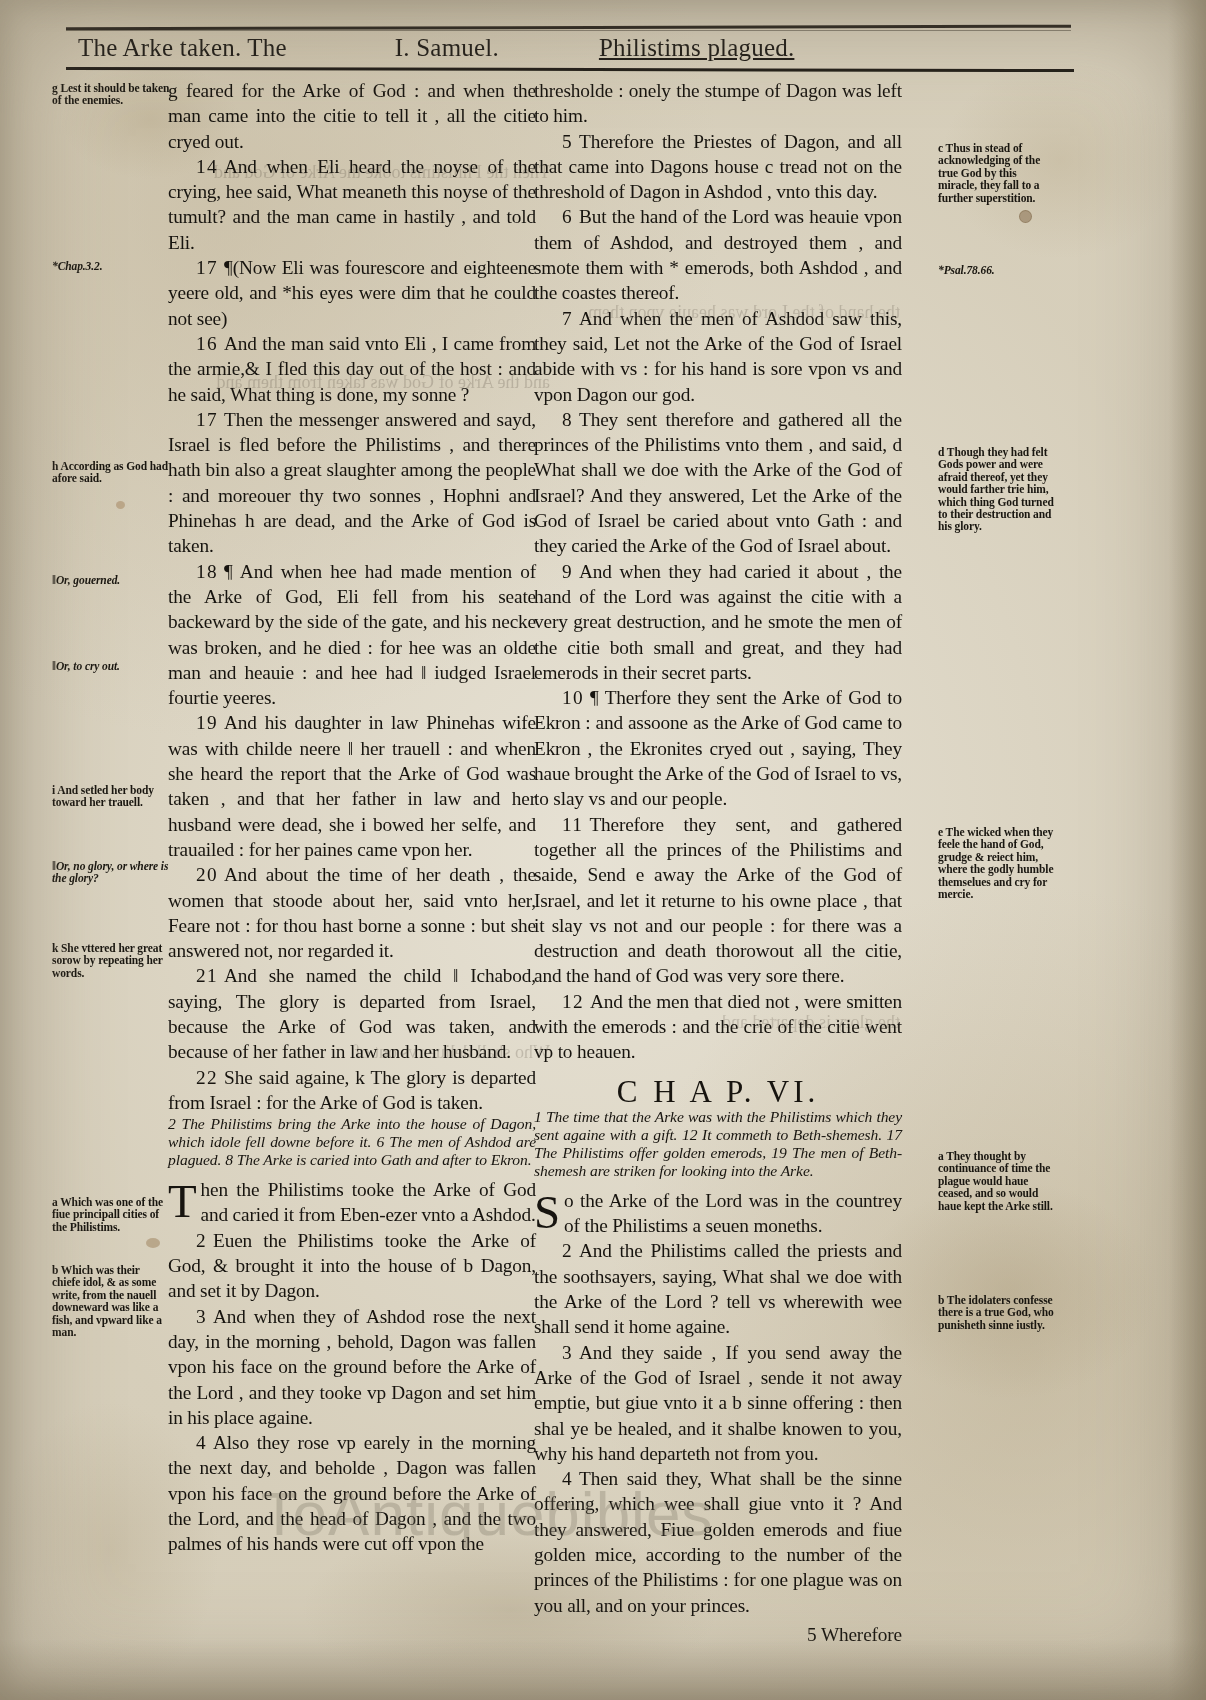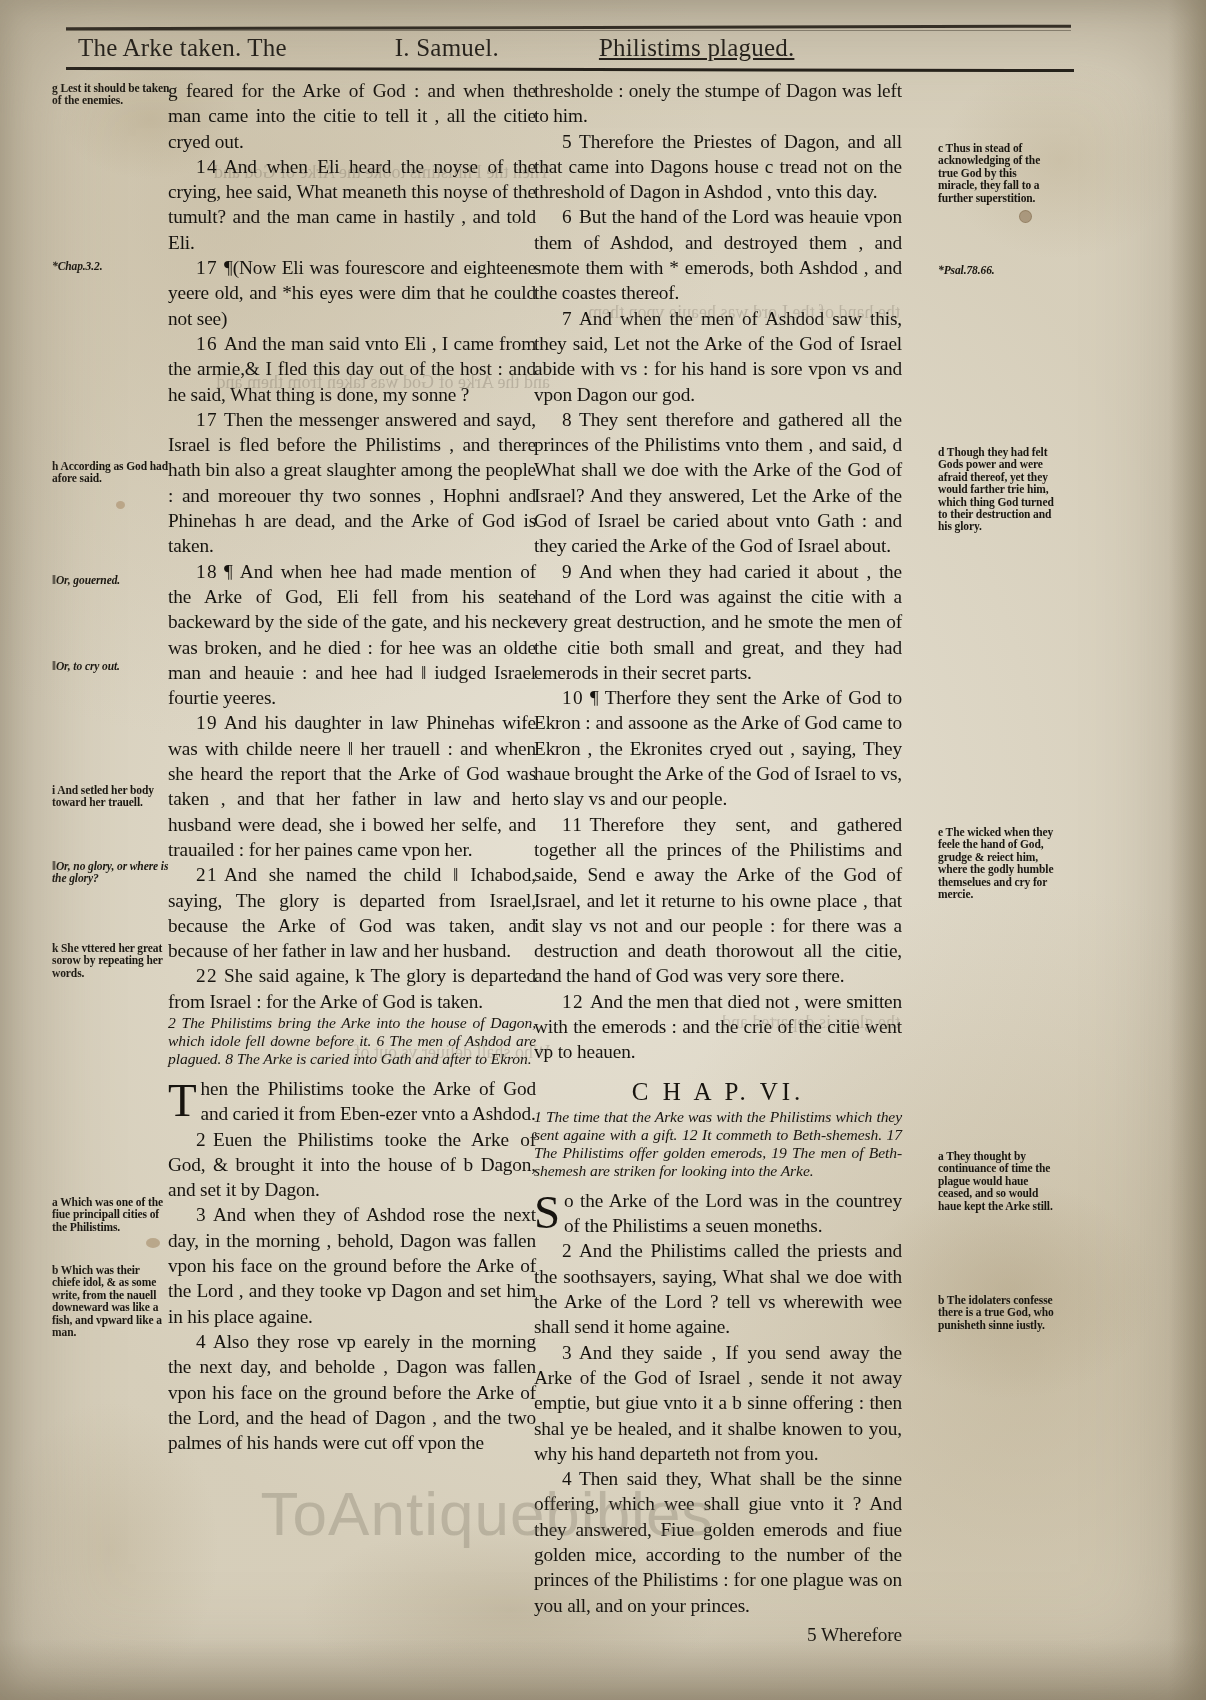--- a/index.html
+++ b/index.html
@@ -46,21 +46,21 @@
   .marg .note.abs{position:absolute;width:118px;}
   
   .textcol{position:absolute;width:368px;font-size:19.3px;line-height:25.3px;
     color:#17140f;text-align:justify;letter-spacing:-.15px;}
   #col-left{left:168px;top:0;}
   #col-right{left:534px;top:0;}
   .vs{display:block;margin:0;text-indent:28px;}
   .vs.cont{text-indent:0;}
   .vnum{font-weight:400;letter-spacing:1.4px;padding-right:6px;}
   .it{font-style:italic;}
-  .chaphead{text-align:center;font-size:25px;letter-spacing:4px;
+  .chaphead{text-align:center;font-size:31px;letter-spacing:4px;
     margin:14px 0 4px 0;}
   .argument{font-style:italic;font-size:15.6px;line-height:18px;
     text-align:justify;margin-bottom:8px;letter-spacing:-.1px;}
   .dropcap{float:left;font-size:47px;line-height:40px;padding:2px 4px 0 0;
     margin-top:2px;}
   
   #watermark{position:absolute;left:0;top:1478px;width:974px;height:80px;
     text-align:center;font-size:62px;letter-spacing:1px;
     color:rgba(120,112,96,.30);font-family:"Liberation Sans",sans-serif;
     pointer-events:none;user-select:none;}
@@ -134,20 +134,21 @@
       </div>
 
     <div id="col-left" class="textcol">
         <p class="vs cont"><span>g feared for the Arke of God : and when the man came into the citie to tell it , all the citie cryed out.</span></p>
         <p class="vs"><span class="vnum">14</span><span>And when Eli heard the noyse of the crying, hee said, What meaneth this noyse of the tumult? and the man came in hastily , and told Eli.</span></p>
         <p class="vs"><span class="vnum">17</span><span>¶(Now Eli was fourescore and eighteene yeere old, and *his eyes were dim that he could not see)</span></p>
         <p class="vs"><span class="vnum">16</span><span>And the man said vnto Eli , I came from the armie,&amp; I fled this day out of the host : and he said, What thing is done, my sonne ?</span></p>
         <p class="vs"><span class="vnum">17</span><span>Then the messenger answered and sayd, Israel is fled before the Philistims , and there hath bin also a great slaughter among the people : and moreouer thy two sonnes , Hophni and Phinehas h are dead, and the Arke of God is taken.</span></p>
         <p class="vs"><span class="vnum">18</span><span>¶ And when hee had made mention of the Arke of God, Eli fell from his seate backeward by the side of the gate, and his necke was broken, and he died : for hee was an olde man and heauie : and hee had ‖ iudged Israel fourtie yeeres.</span></p>
         <p class="vs"><span class="vnum">19</span><span>And his daughter in law Phinehas wife was with childe neere ‖ her trauell : and when she heard the report that the Arke of God was taken , and that her father in law and her husband were dead, she i bowed her selfe, and trauailed : for her paines came vpon her.</span></p>
+        <p class="vs"><span class="vnum">20</span><span>And about the time of her death , the women that stoode about her, said vnto her, Feare not : for thou hast borne a sonne : but she answered not, nor regarded it.</span></p>
         <p class="vs"><span class="vnum">21</span><span>And she named the child ‖ Ichabod, saying, The glory is departed from Israel, because the Arke of God was taken, and because of her father in law and her husband.</span></p>
         <p class="vs"><span class="vnum">22</span><span>She said againe, k The glory is departed from Israel : for the Arke of God is taken.</span></p>
         <div class="argument">2 The Philistims bring the Arke into the house of Dagon, which idole fell downe before it. 6 The men of Ashdod are plagued. 8 The Arke is caried into Gath and after to Ekron.</div>
         <p class="vs" style="text-indent: 0px;"><span class="dropcap">T</span><span>hen the Philistims tooke the Arke of God and caried it from Eben-ezer vnto a Ashdod.</span></p>
         <p class="vs"><span class="vnum">2</span><span>Euen the Philistims tooke the Arke of God, &amp; brought it into the house of b Dagon, and set it by Dagon.</span></p>
         <p class="vs"><span class="vnum">3</span><span>And when they of Ashdod rose the next day, in the morning , behold, Dagon was fallen vpon his face on the ground before the Arke of the Lord , and they tooke vp Dagon and set him in his place againe.</span></p>
         <p class="vs"><span class="vnum">4</span><span>Also they rose vp earely in the morning the next day, and beholde , Dagon was fallen vpon his face on the ground before the Arke of the Lord, and the head of Dagon , and the two palmes of his hands were cut off vpon the</span></p>
       </div>
 
     <div id="col-right" class="textcol">

